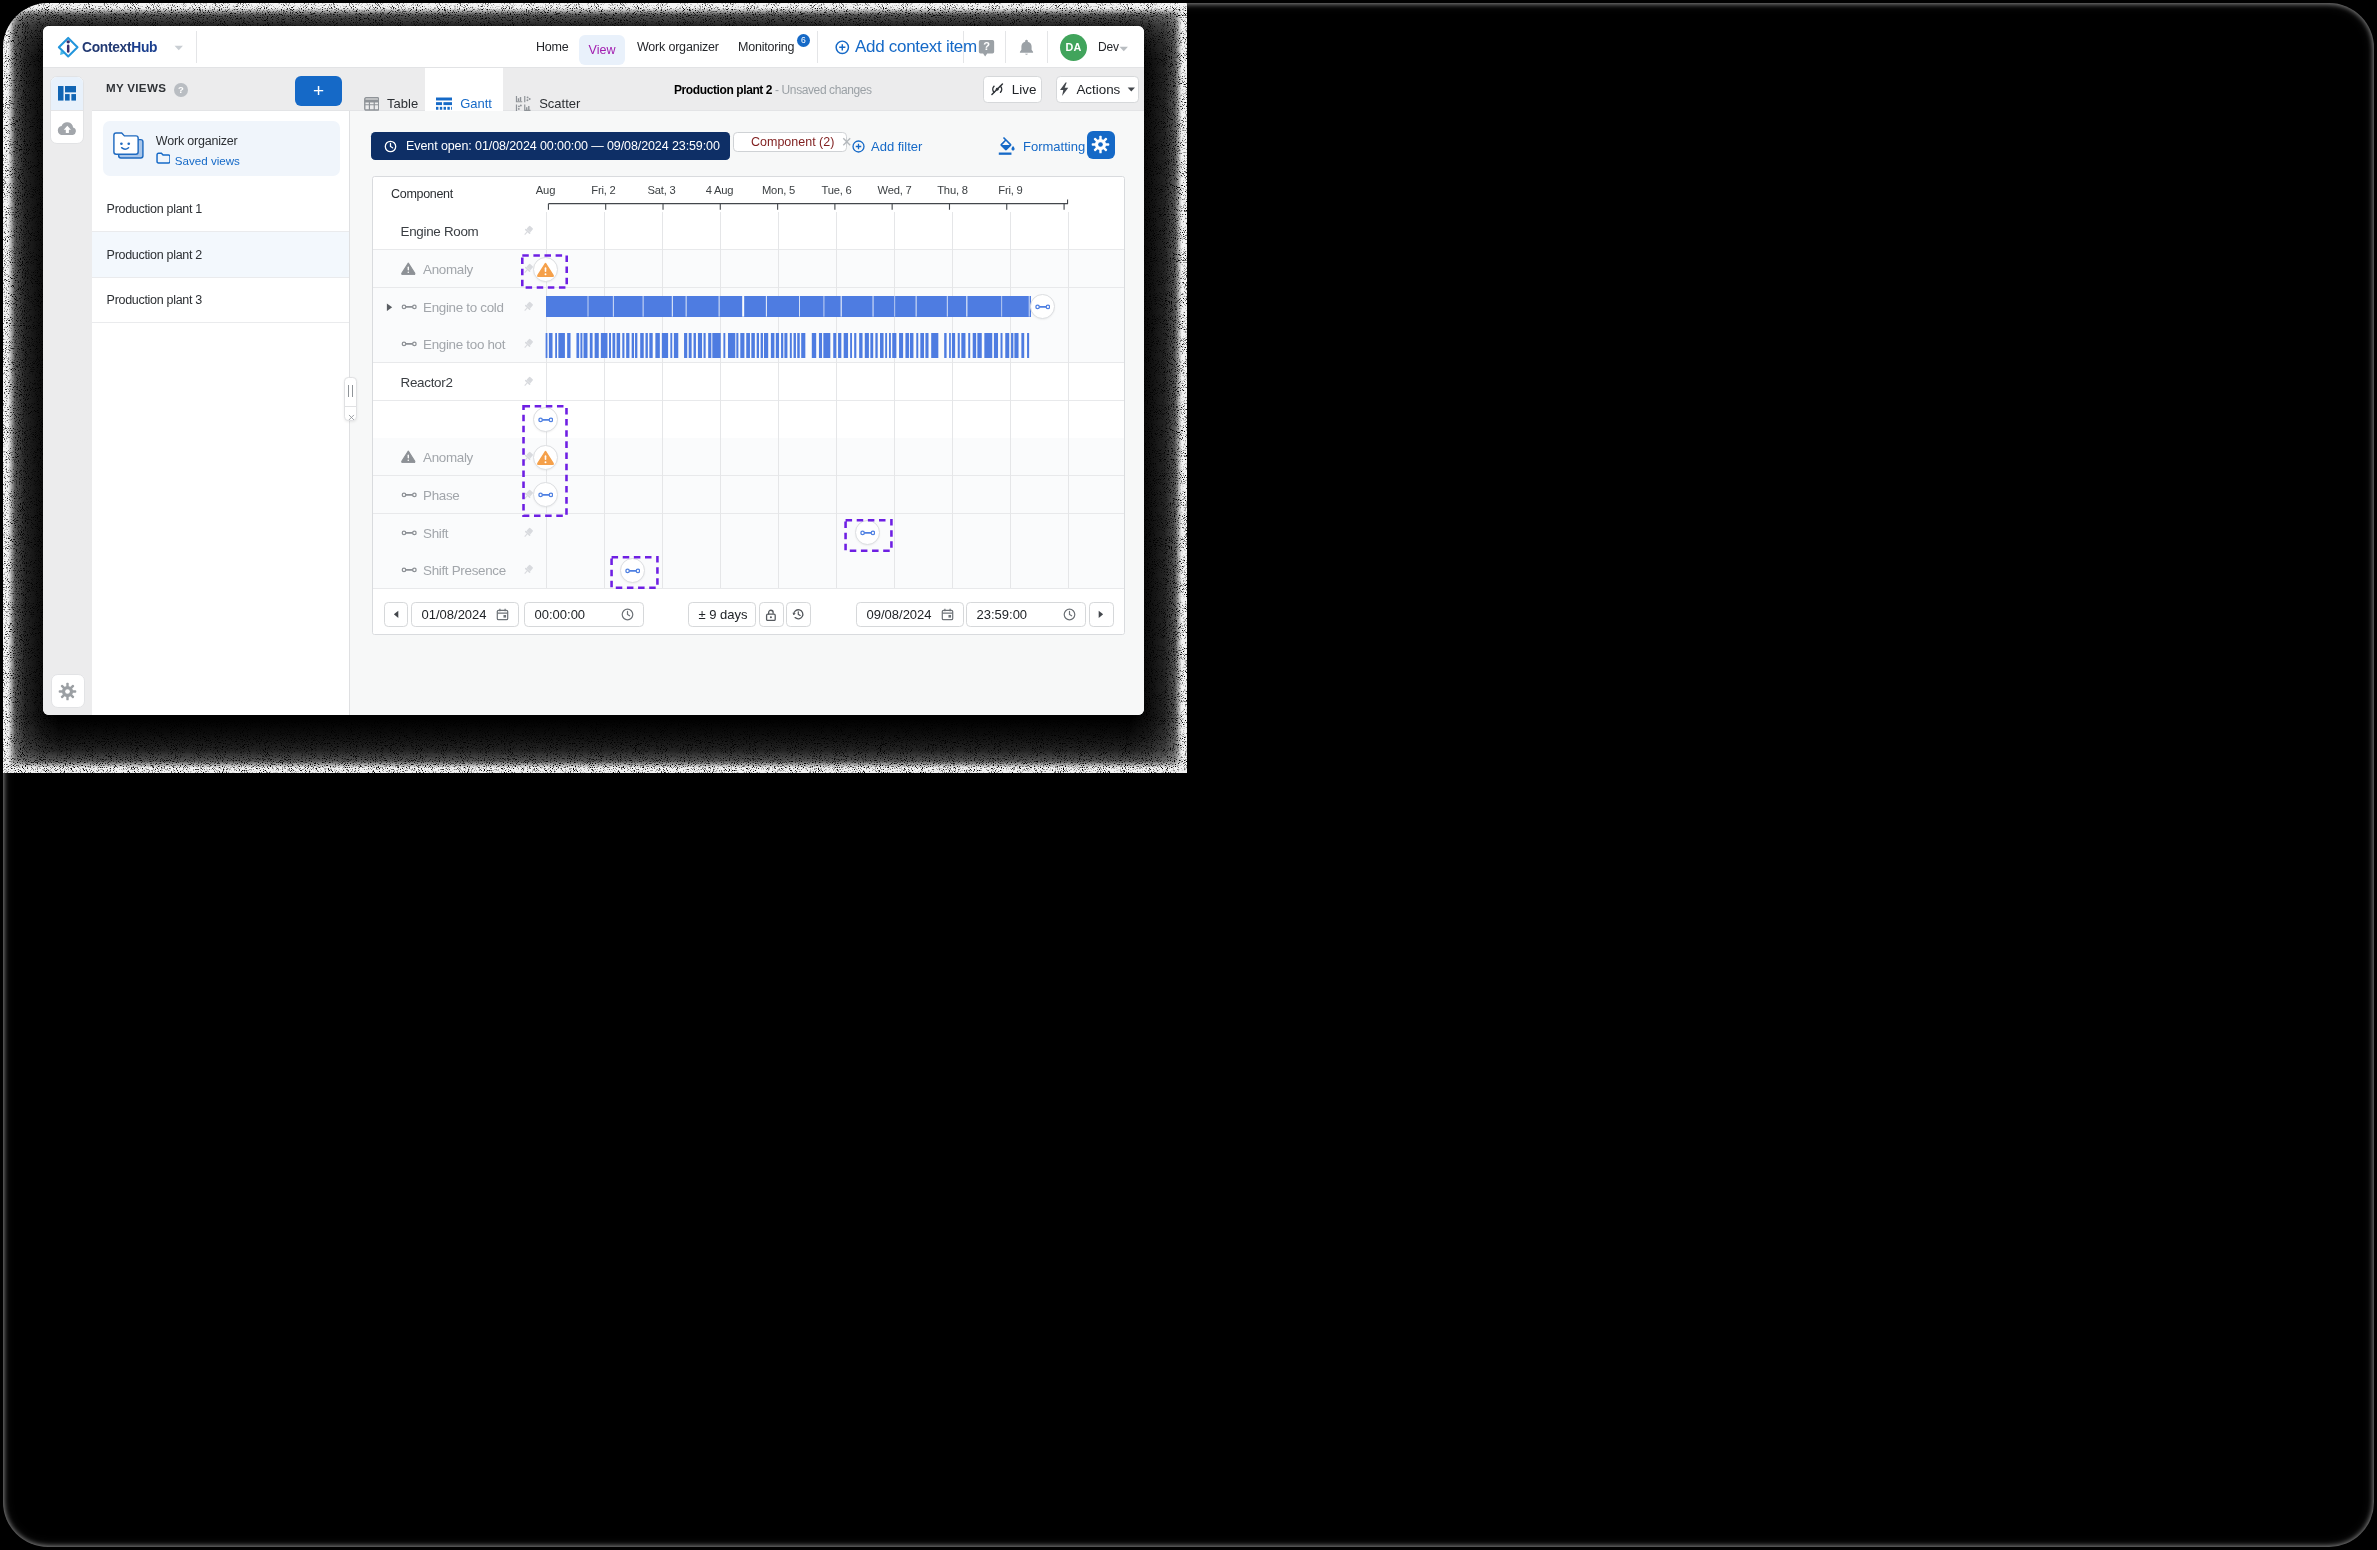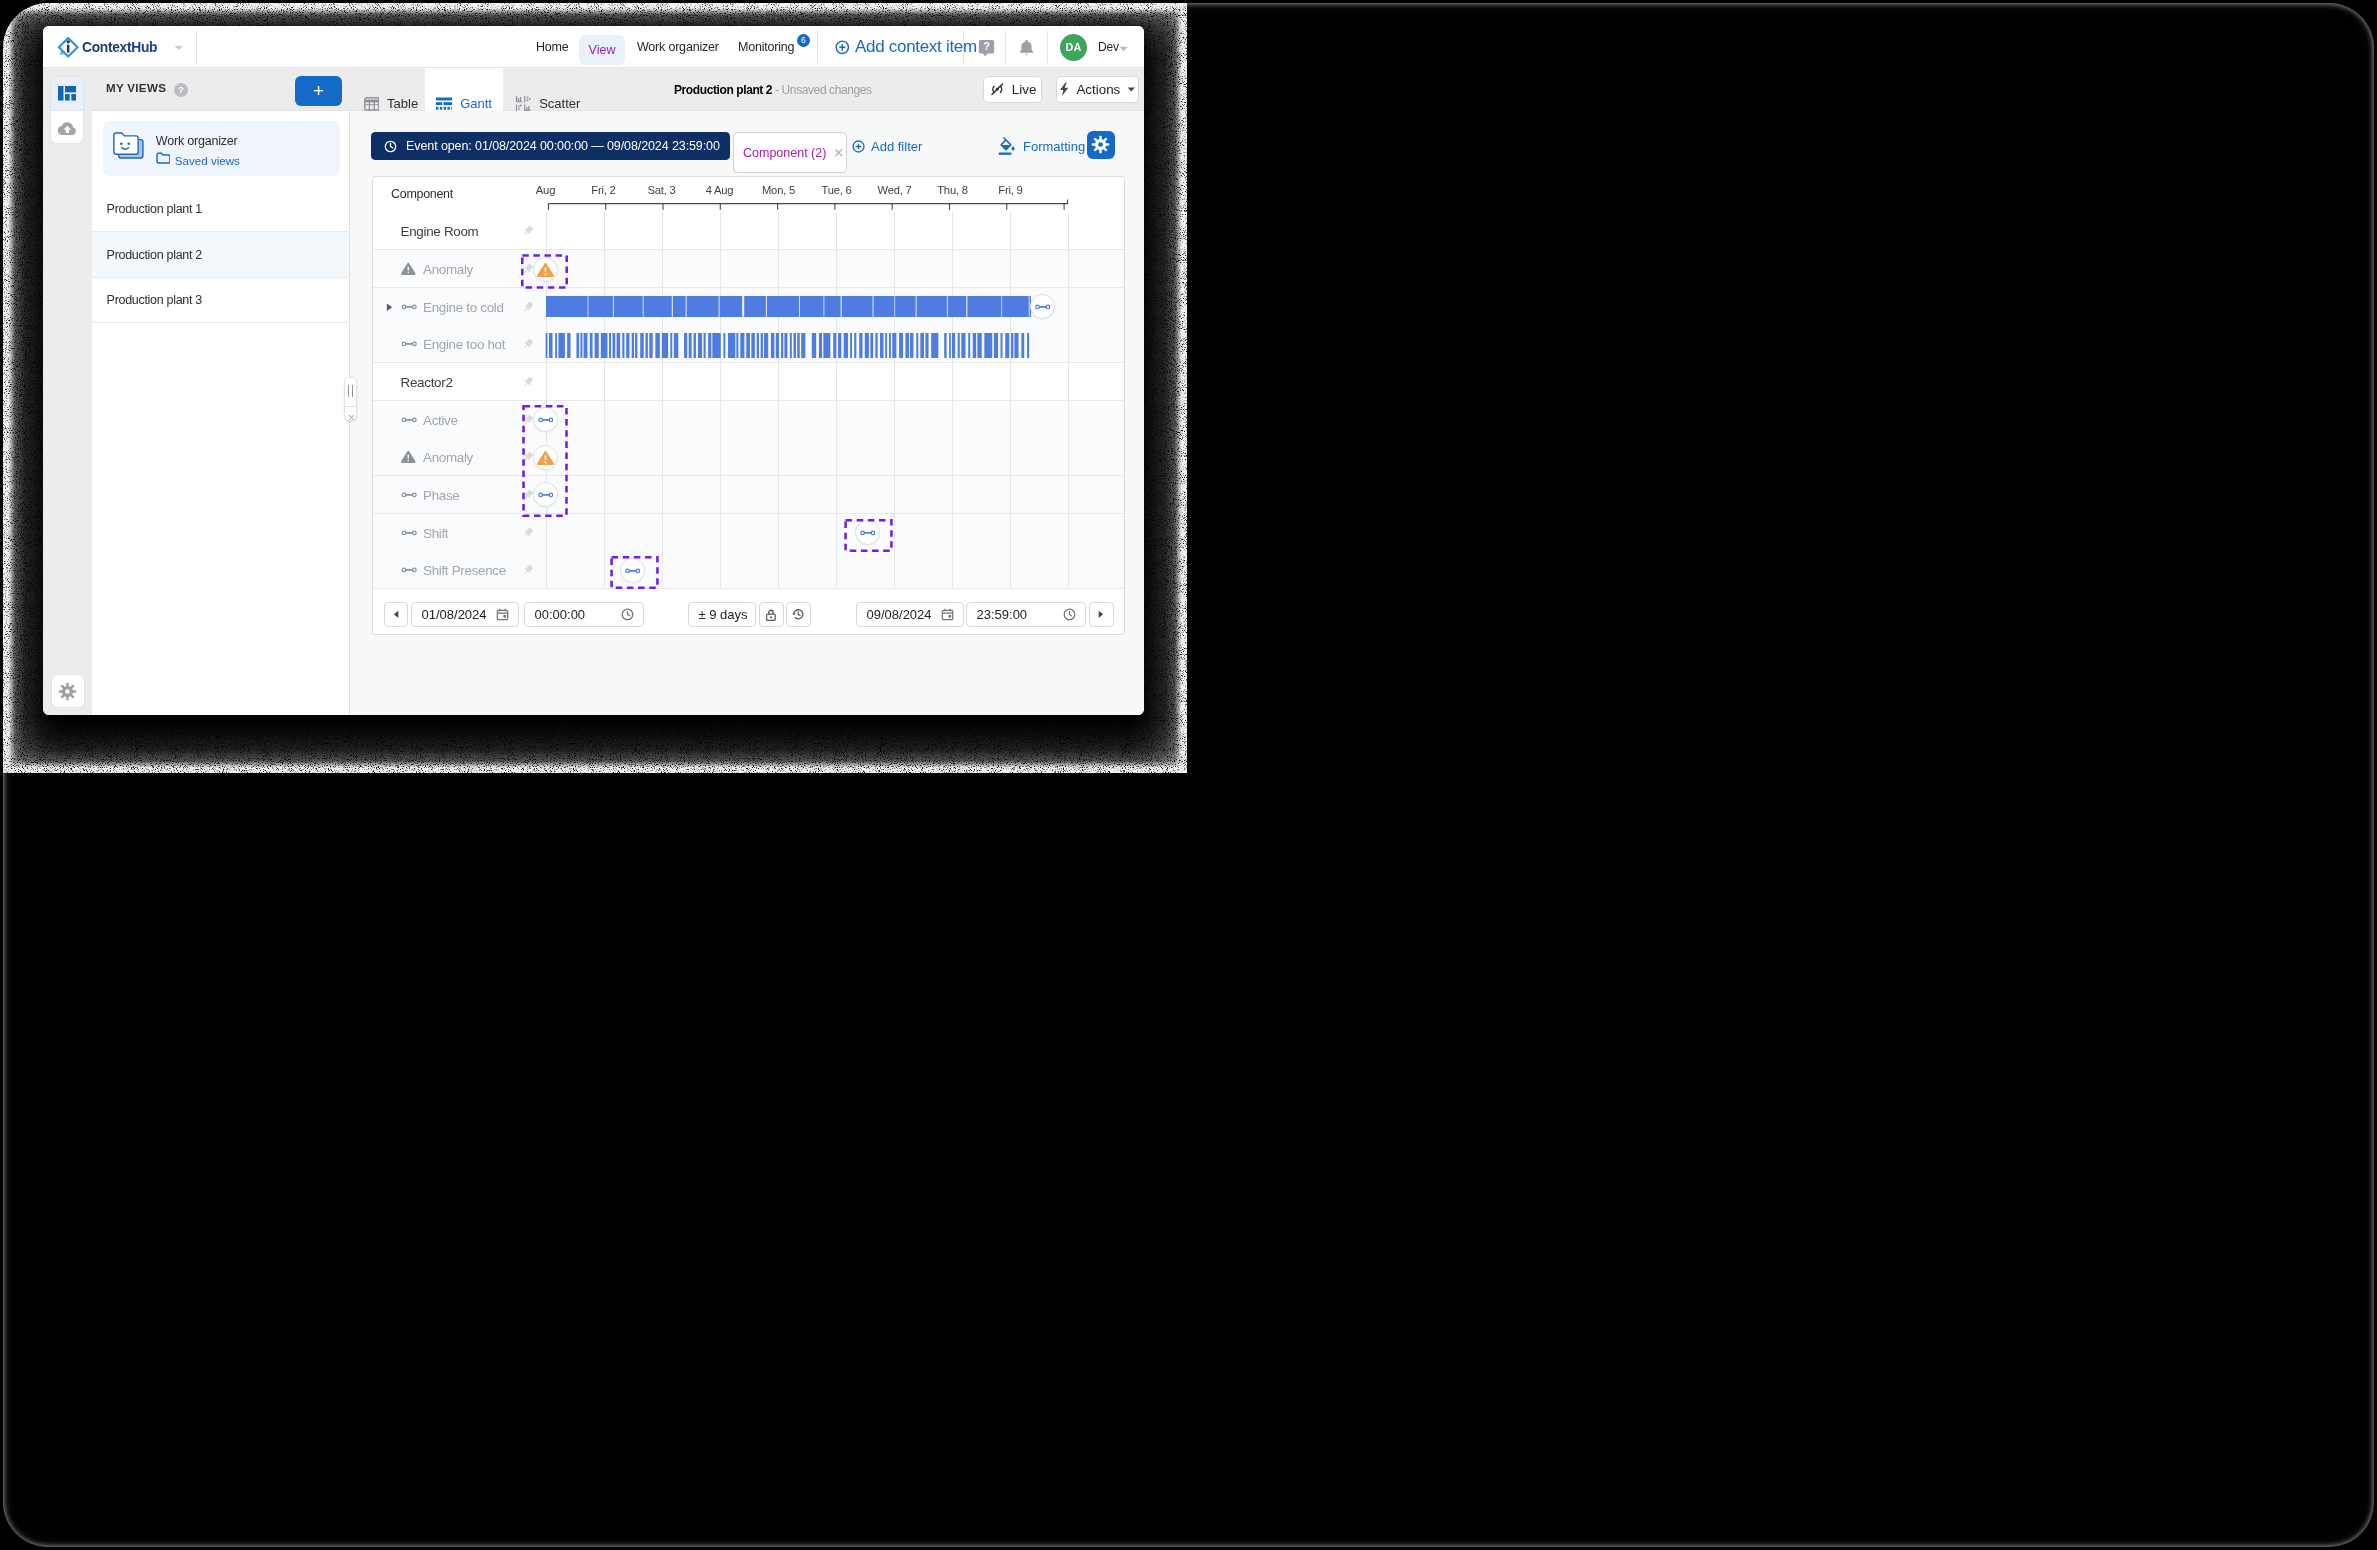--- a/index.html
+++ b/index.html
@@ -45,22 +45,22 @@
 .card { position:absolute; left:10.8px; top:9.5px; width:237px; height:55px; background:#f0f5fb; border-radius:6.9px; }
 .srow { position:absolute; left:0; width:100%; height:46px; display:flex; align-items:center; padding-left:14.6px;
   font-size:12.5px; color:#2c2f33; border-bottom:0.9px solid #eaebed; letter-spacing:-0.3px; }
 .handle { position:absolute; left:301px; top:351px; width:13.4px; height:44px; background:#fff; border:0.9px solid #e0e1e3;
   border-radius:4.3px; box-shadow:0 0.9px 2.6px rgba(0,0,0,.08); z-index:30; }
 
 
 .main { position:absolute; left:307px; top:85px; width:794px; height:604px; background:#f7f8f8; }
 .chip-navy { position:absolute; left:20.7px; top:21px; width:359px; height:28px; background:#0e2f66; border-radius:4.3px;
   white-space:nowrap; color:#fff; font-size:12.5px; letter-spacing:-0.2px; display:flex; align-items:center; gap:8.6px; padding-left:13.8px; letter-spacing:-0.1px; }
-.chip-comp { position:absolute; left:383px; top:21px; width:114px; height:41px; background:#fff; border:0.9px solid #cfd2d5; border-radius:4.3px;
-  white-space:nowrap; color:#a21caf; font-size:12.5px; display:flex; align-items:center; padding-left:9px; gap:7.8px; }
+.chip-comp { position:absolute; left:383px; top:21px; width:114px; height:20px; background:#fff; border:0.9px solid #cfd2d5; border-radius:4.3px;
+  white-space:nowrap; color:#7f1d1d; font-size:12.5px; display:flex; align-items:center; padding-left:17px; gap:7.8px; }
 .addfilter { position:absolute; left:502px; top:21px; height:29px; display:flex; align-items:center; gap:6px;
   color:#1569c7; font-size:13px; }
 .formatting { position:absolute; left:648px; top:21px; height:29px; display:flex; align-items:center; gap:6px;
   color:#1569c7; font-size:13px; }
 .gearbtn { position:absolute; left:737px; top:20px; width:27.6px; height:27.6px; background:#1569c7; border-radius:6px;
   display:flex; align-items:center; justify-content:center; }
 
 
 .panel { position:absolute; left:22px; top:65px; width:753px; height:459px; background:#fff;
   border:0.9px solid #d9dbde; border-radius:2.6px; }
@@ -404,39 +404,20 @@
                 <g fill="#d8dade" transform="rotate(42 8 8)">
                   <rect x="4.6" y="1.2" width="6.8" height="6.2" rx="1.2"></rect>
                   <rect x="3.4" y="7.4" width="9.2" height="2.2" rx="1.1"></rect>
                   <rect x="7.3" y="9.6" width="1.4" height="5"></rect>
                 </g>
               </svg>
             </span>
           </div>
           <div class="row sec" style="top:186px">
             <span class="seclbl">Reactor2</span>
-            <span class="pin">
-              <svg width="12" height="12" viewBox="0 0 16 16">
-                <g fill="#d8dade" transform="rotate(42 8 8)">
-                  <rect x="4.6" y="1.2" width="6.8" height="6.2" rx="1.2"></rect>
-                  <rect x="3.4" y="7.4" width="9.2" height="2.2" rx="1.1"></rect>
-                  <rect x="7.3" y="9.6" width="1.4" height="5"></rect>
-                </g>
-              </svg>
-            </span>
-          </div>
-          <div class="row child" style="top:224px">
-            <span class="ric" style="left:27.6px;top:15px">
-              <svg width="16.4" height="7.8" viewBox="0 0 18 9">
-                <rect x="4.4" y="3.45" width="9.2" height="2.1" rx="1" fill="#8d9196"></rect>
-                <circle cx="3" cy="4.5" r="2" fill="#fff" stroke="#8d9196" stroke-width="1.5"></circle>
-                <circle cx="15" cy="4.5" r="2" fill="#fff" stroke="#8d9196" stroke-width="1.5"></circle>
-              </svg>
-            </span>
-            <span class="chlbl">Active</span>
             <span class="pin">
               <svg width="12" height="12" viewBox="0 0 16 16">
                 <g fill="#d8dade" transform="rotate(42 8 8)">
                   <rect x="4.6" y="1.2" width="6.8" height="6.2" rx="1.2"></rect>
                   <rect x="3.4" y="7.4" width="9.2" height="2.2" rx="1.1"></rect>
                   <rect x="7.3" y="9.6" width="1.4" height="5"></rect>
                 </g>
               </svg>
             </span>
           </div>

